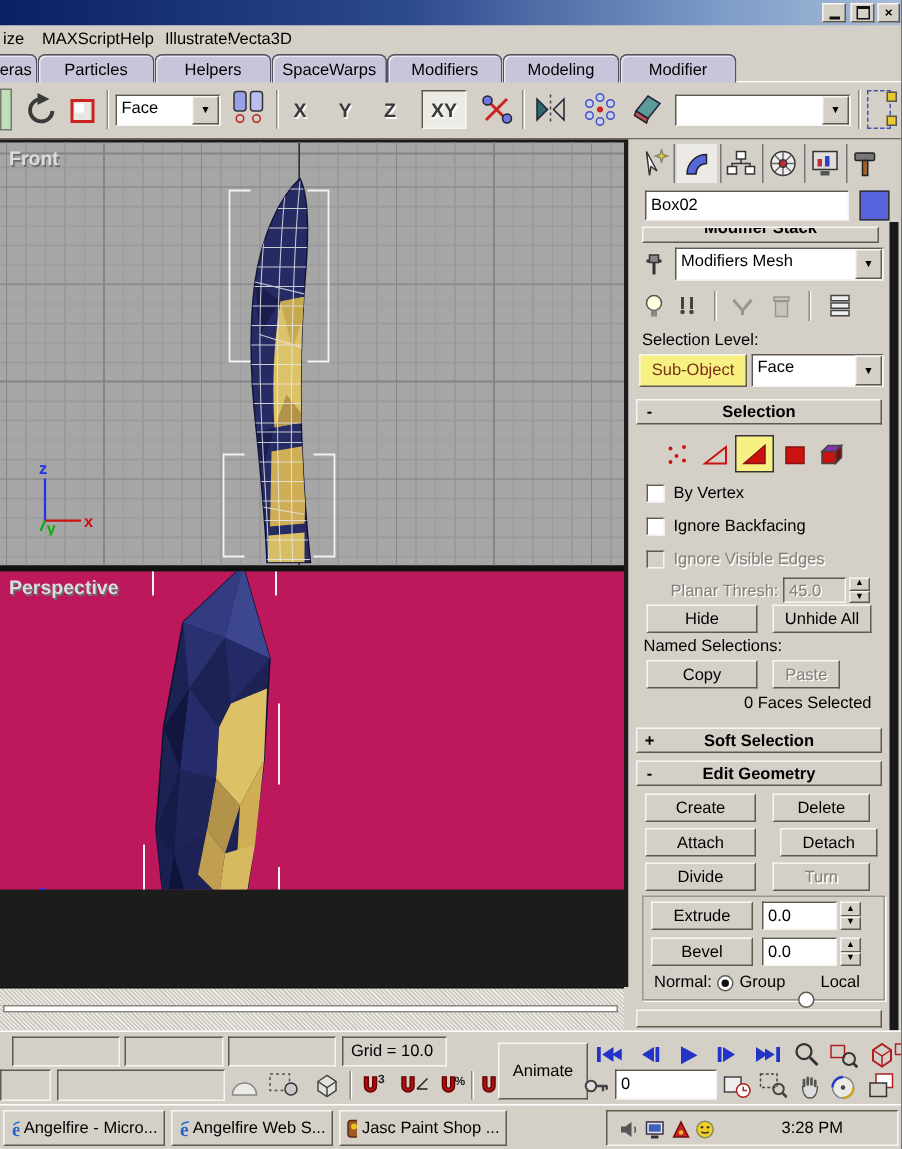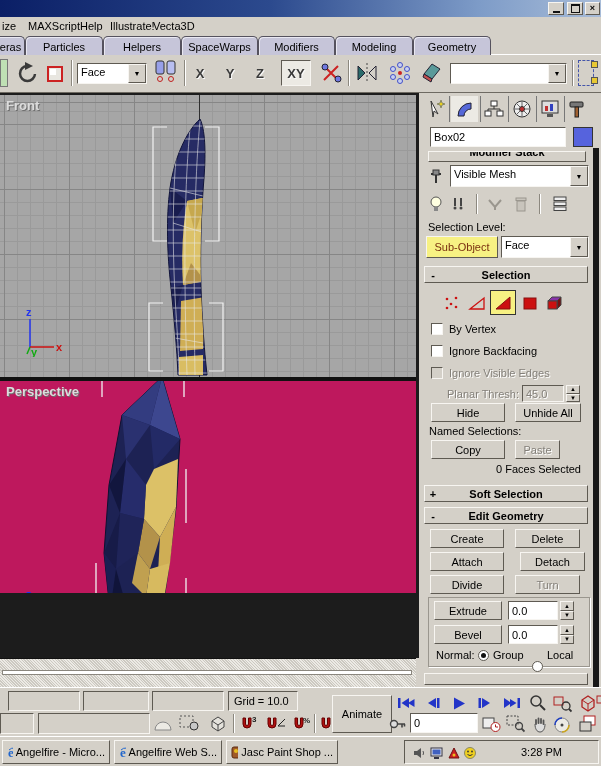--- a/index.html
+++ b/index.html
@@ -74,21 +74,21 @@
     <div class="tab" style="left:181px;width:75px">
         <span>SpaceWarps</span>
       </div>
     <div class="tab" style="left:258px;width:75px">
         <span>Modifiers</span>
       </div>
     <div class="tab" style="left:335px;width:76px">
         <span>Modeling</span>
       </div>
     <div class="tab" style="left:413px;width:76px">
-        <span>Geometry</span>
+        <span>Modifier</span>
       </div>
   </div>
 
   <div class="abs" style="left:0;top:55px;width:601px;height:38px;background:#d4d0c8;border-bottom:1px solid #6e6a62">
     <div class="abs" style="left:0;top:4px;width:8px;height:28px;background:#bfe0b4;border:1px solid #777"></div>
     <div class="abs icon" style="left:14px;top:58px-">​</div>
     <div class="abs icon" style="left:14px;top:4px;width:28px;height:28px">
       <svg width="24" height="24" viewBox="0 0 24 24">
           <path d="M19,13 A7.5,7.5 0 1 1 11,5" fill="none" stroke="#3a3a3a" stroke-width="2.5"></path>
           <polygon points="9,1 17,5 9,9" fill="#3a3a3a"></polygon>
@@ -302,21 +302,21 @@
       <span class="lab" style="margin-top:-9px;margin-right:0">Modifier Stack</span>
     </div>
 
     <div class="abs icon" style="left:7px;top:73px;width:20px;height:22px">
       <svg width="16" height="18">
           <path d="M3,6 H13 M8,6 V15" stroke="#333" stroke-width="2"></path>
           <rect x="5" y="2" width="6" height="5" fill="#888" stroke="#333"></rect>
         </svg>
     </div>
     <div class="abs combo" style="left:31px;top:72px;width:139px;height:22px">
-      <span class="txt">Visible Mesh</span>
+      <span class="txt">Modifiers Mesh</span>
         <span class="ar">▼</span>
     </div>
 
     <div class="abs icon" style="left:8px;top:101px;width:18px;height:20px">
       <svg width="16" height="18">
           <circle cx="8" cy="7" r="5" fill="#ffffe0" stroke="#555"></circle>
           <rect x="6" y="12" width="4" height="4" fill="#888"></rect>
         </svg>
     </div>
     <div class="abs icon" style="left:30px;top:101px;width:18px;height:20px">

